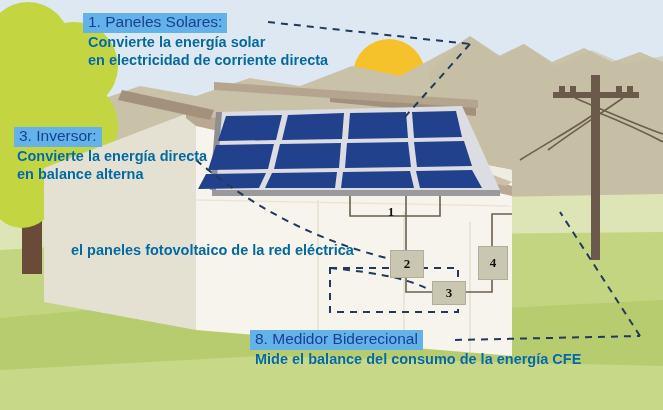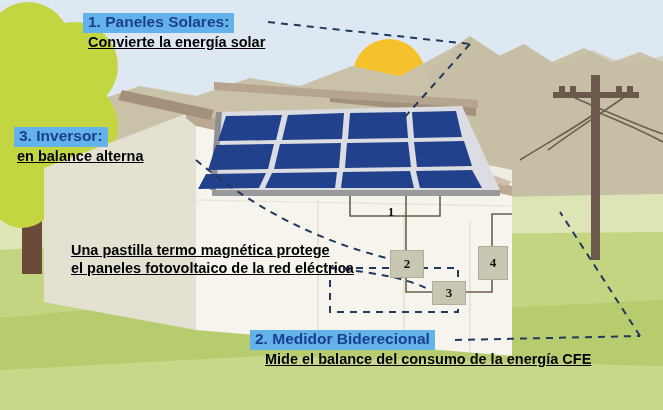--- a/index.html
+++ b/index.html
@@ -1,35 +1,35 @@
 <!DOCTYPE html>
 <html><head>
 <meta charset="utf-8">
 <style>
   html,body{margin:0;padding:0;background:#fff;}
   body{font-family:"Liberation Sans",sans-serif;}
   #stage{position:relative;width:663px;height:410px;overflow:hidden;background:#dfe9f3;}
   #art{position:absolute;left:0;top:0;width:663px;height:410px;}
   .txtblock{position:absolute;}
-  .hl{display:inline-block;background:#63b3ea;color:#1a3f8f;font-weight:bold;
+  .hl{display:inline-block;background:#63b3ea;color:#1a3f8f;font-weight:normal;
       padding:0px 5px 1px 5px;line-height:1.22;white-space:nowrap;}
-  .bodyline{color:#000000;font-weight:bold;line-height:1.26;white-space:nowrap;
-            text-shadow:0 0 1px rgba(255,255,255,.35);text-decoration:underline;}
+  .bodyline{color:#0369a1;font-weight:bold;line-height:1.26;white-space:nowrap;
+            text-shadow:0 0 1px rgba(255,255,255,.35);}
   #b1{left:83px;top:13px;}
   #b1 .hl{font-size:15.5px;}
   #b1 .bodyline{font-size:14.5px;margin-left:5px;}
   #b2{left:14px;top:127px;}
   #b2 .hl{font-size:15.5px;}
   #b2 .bodyline{font-size:14.5px;margin-left:3px;}
   #b3{left:66px;top:241px;}
   #b3 .hl{font-size:15.5px;}
   #b3 .bodyline{font-size:14.5px;margin-left:5px;}
   #b4{left:250px;top:330px;}
   #b4 .hl{font-size:15.5px;}
-  #b4 .bodyline{font-size:14.5px;margin-left:15px;}
+  #b4 .bodyline{font-size:14.5px;margin-left:5px;}
   .numlbl{position:absolute;font-family:"Liberation Serif",serif;font-weight:bold;
           font-size:13px;color:#14110c;display:flex;align-items:center;
           justify-content:center;}
   #n1{left:381px;top:203px;width:20px;height:18px;}
   #n2{left:390px;top:250px;width:32px;height:26px;background:#c9c7b1;
       border:1px solid #b0ae99;}
   #n3{left:432px;top:281px;width:32px;height:22px;background:#c9c7b1;
       border:1px solid #b0ae99;}
   #n4{left:478px;top:246px;width:28px;height:32px;background:#c9c7b1;
       border:1px solid #b0ae99;}
@@ -155,30 +155,31 @@
   </svg>
 
   <div class="numlbl" id="n1">1</div>
   <div class="numlbl" id="n2">2</div>
   <div class="numlbl" id="n3">3</div>
   <div class="numlbl" id="n4">4</div>
 
   <div class="txtblock" id="b1">
     <div><span class="hl">1. Paneles Solares:</span></div>
     <div class="bodyline">Convierte la energía solar</div>
+    <div class="bodyline">en electricidad de corriente directa</div>
   </div>
 
   <div class="txtblock" id="b2">
     <div><span class="hl">3. Inversor:</span></div>
+    <div class="bodyline">Convierte la energía directa</div>
     <div class="bodyline">en balance alterna</div>
   </div>
 
   <div class="txtblock" id="b3">
-    <div class="bodyline">Una pastilla termo magnética protege</div>
     <div class="bodyline">el paneles fotovoltaico de la red eléctrica</div>
   </div>
 
   <div class="txtblock" id="b4">
-    <div><span class="hl">2. Medidor Biderecional</span></div>
+    <div><span class="hl">8. Medidor Biderecional</span></div>
     <div class="bodyline">Mide el balance del consumo de la energía CFE</div>
   </div>
 
 </div>
 
 </body></html>

